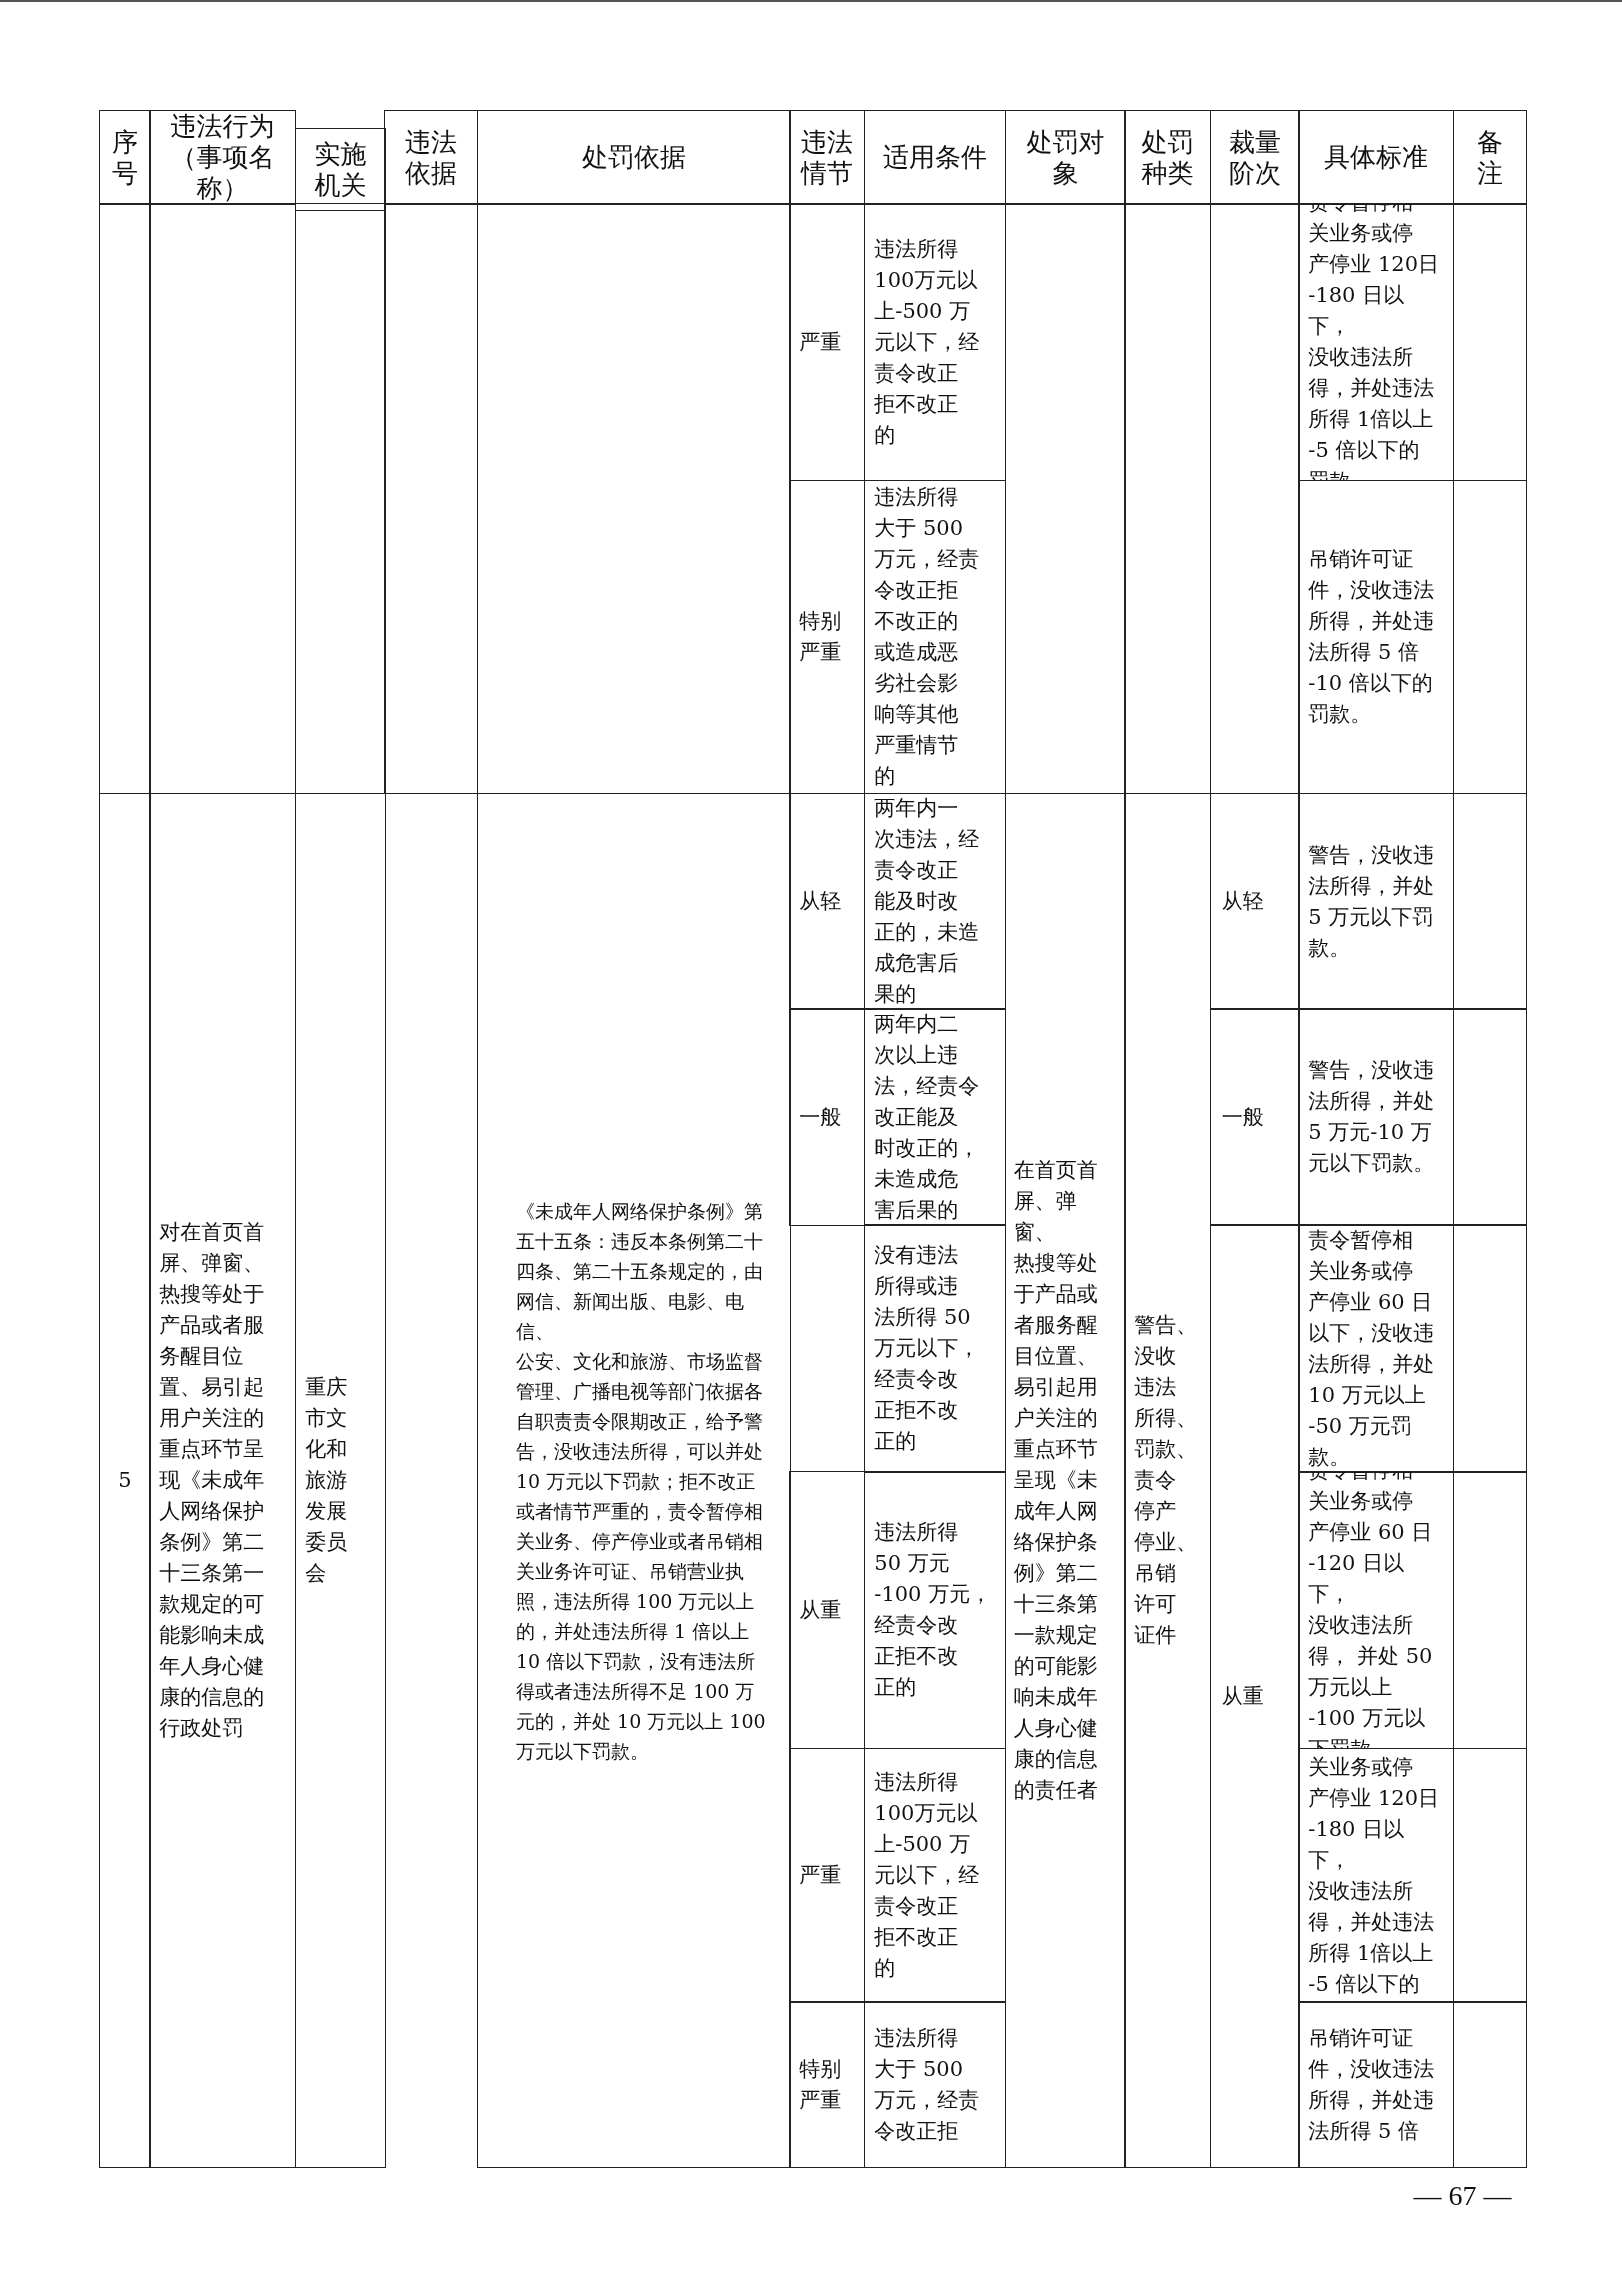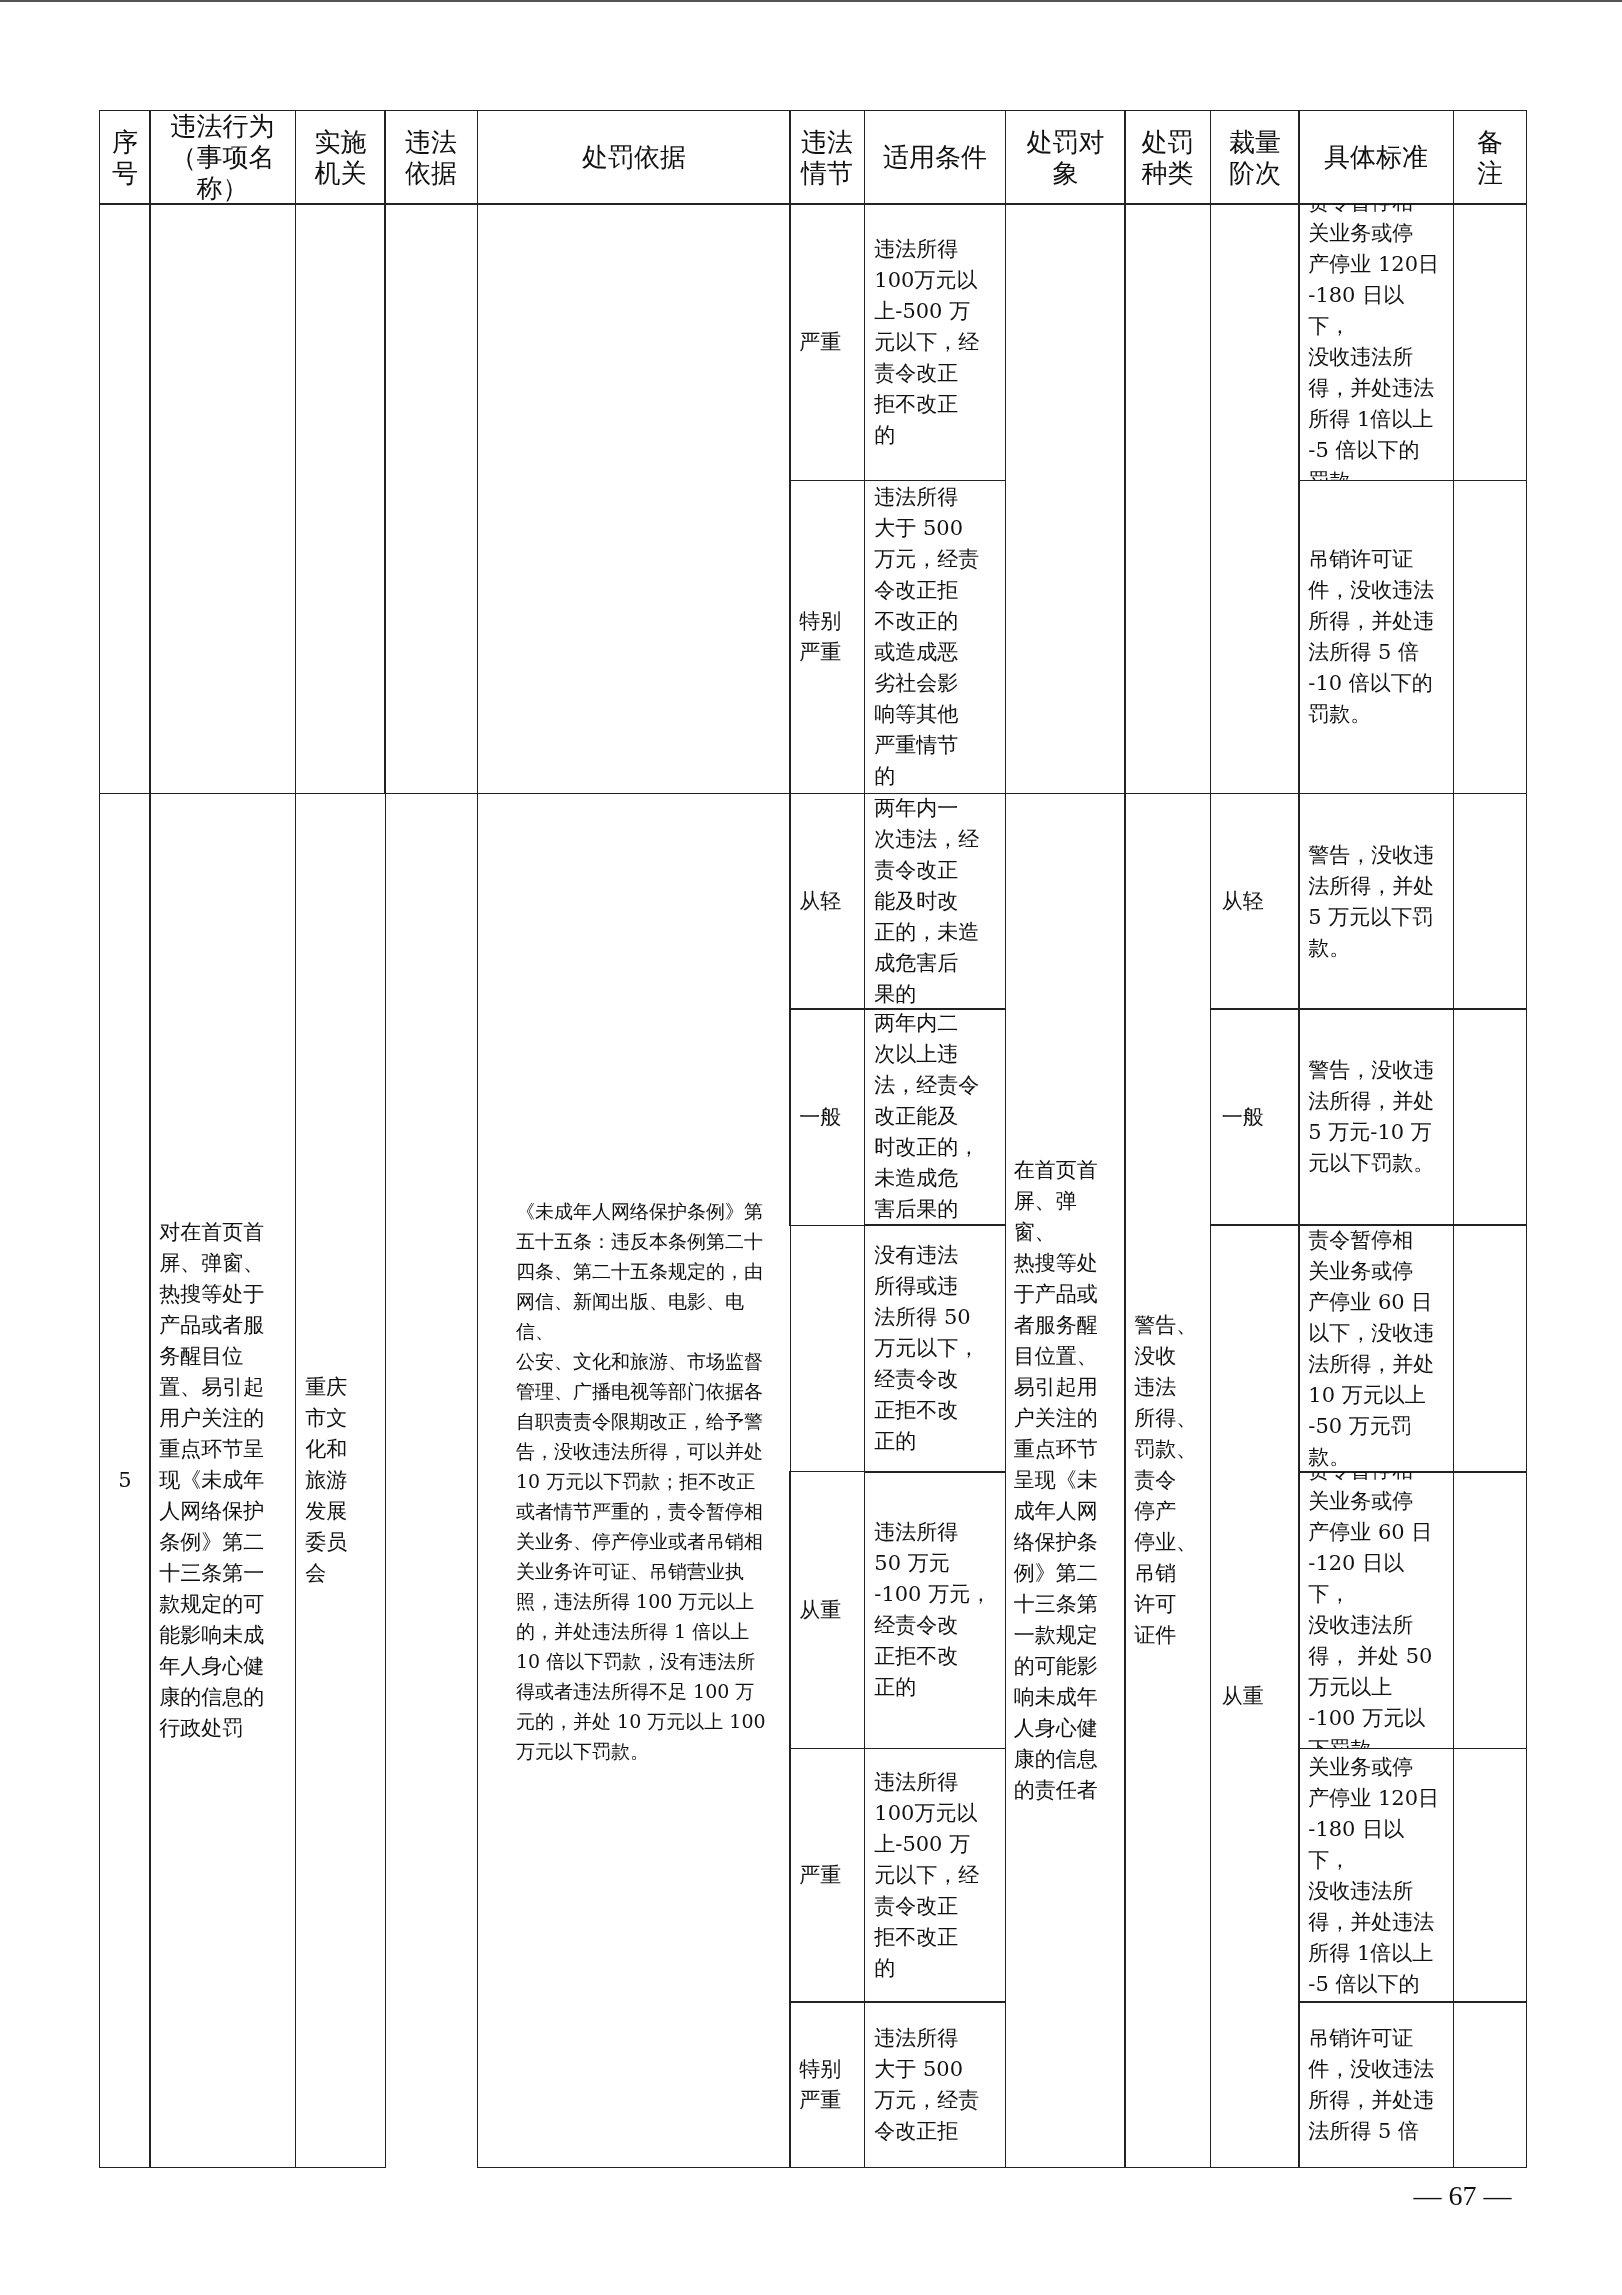--- a/index.html
+++ b/index.html
@@ -31,21 +31,21 @@
 
   <div class="cell hdr" style="left:0;top:0;width:52px;height:95px;">
       <span class="txt">序
 号</span>
     </div>
   <div class="cell hdr" style="left:50px;top:0;width:147px;height:95px;">
       <span class="txt">违法行为
 （事项名
 称）</span>
     </div>
-  <div class="cell hdr" style="left:196px;top:0;width:91px;height:95px;">
+  <div class="cell hdr" style="left:196px;top:18px;width:91px;height:83px;">
       <span class="txt">实施
 机关</span>
     </div>
   <div class="cell hdr" style="left:285px;top:0;width:94px;height:95px;">
       <span class="txt">违法
 依据</span>
     </div>
   <div class="cell hdr" style="left:378px;top:0;width:314px;height:95px;">
       <span class="txt">处罚依据</span>
     </div>
@@ -202,21 +202,21 @@
 责令改正
 能及时改
 正的，未造
 成危害后
 果的</span>
     </div>
 
   <div class="cell body lft" style="left:690px;top:898px;width:76px;height:218px;">
       <span class="txt">一般</span>
     </div>
-  <div class="cell body lft" style="left:765px;top:898px;width:142px;height:218px;align-items:flex-end;">
+  <div class="cell body lft" style="left:765px;top:898px;width:142px;height:218px;">
       <span class="txt">两年内二
 次以上违
 法，经责令
 改正能及
 时改正的，
 未造成危
 害后果的</span>
     </div>
 
   <div class="cell body lft" style="left:765px;top:1114px;width:142px;height:249px;">

